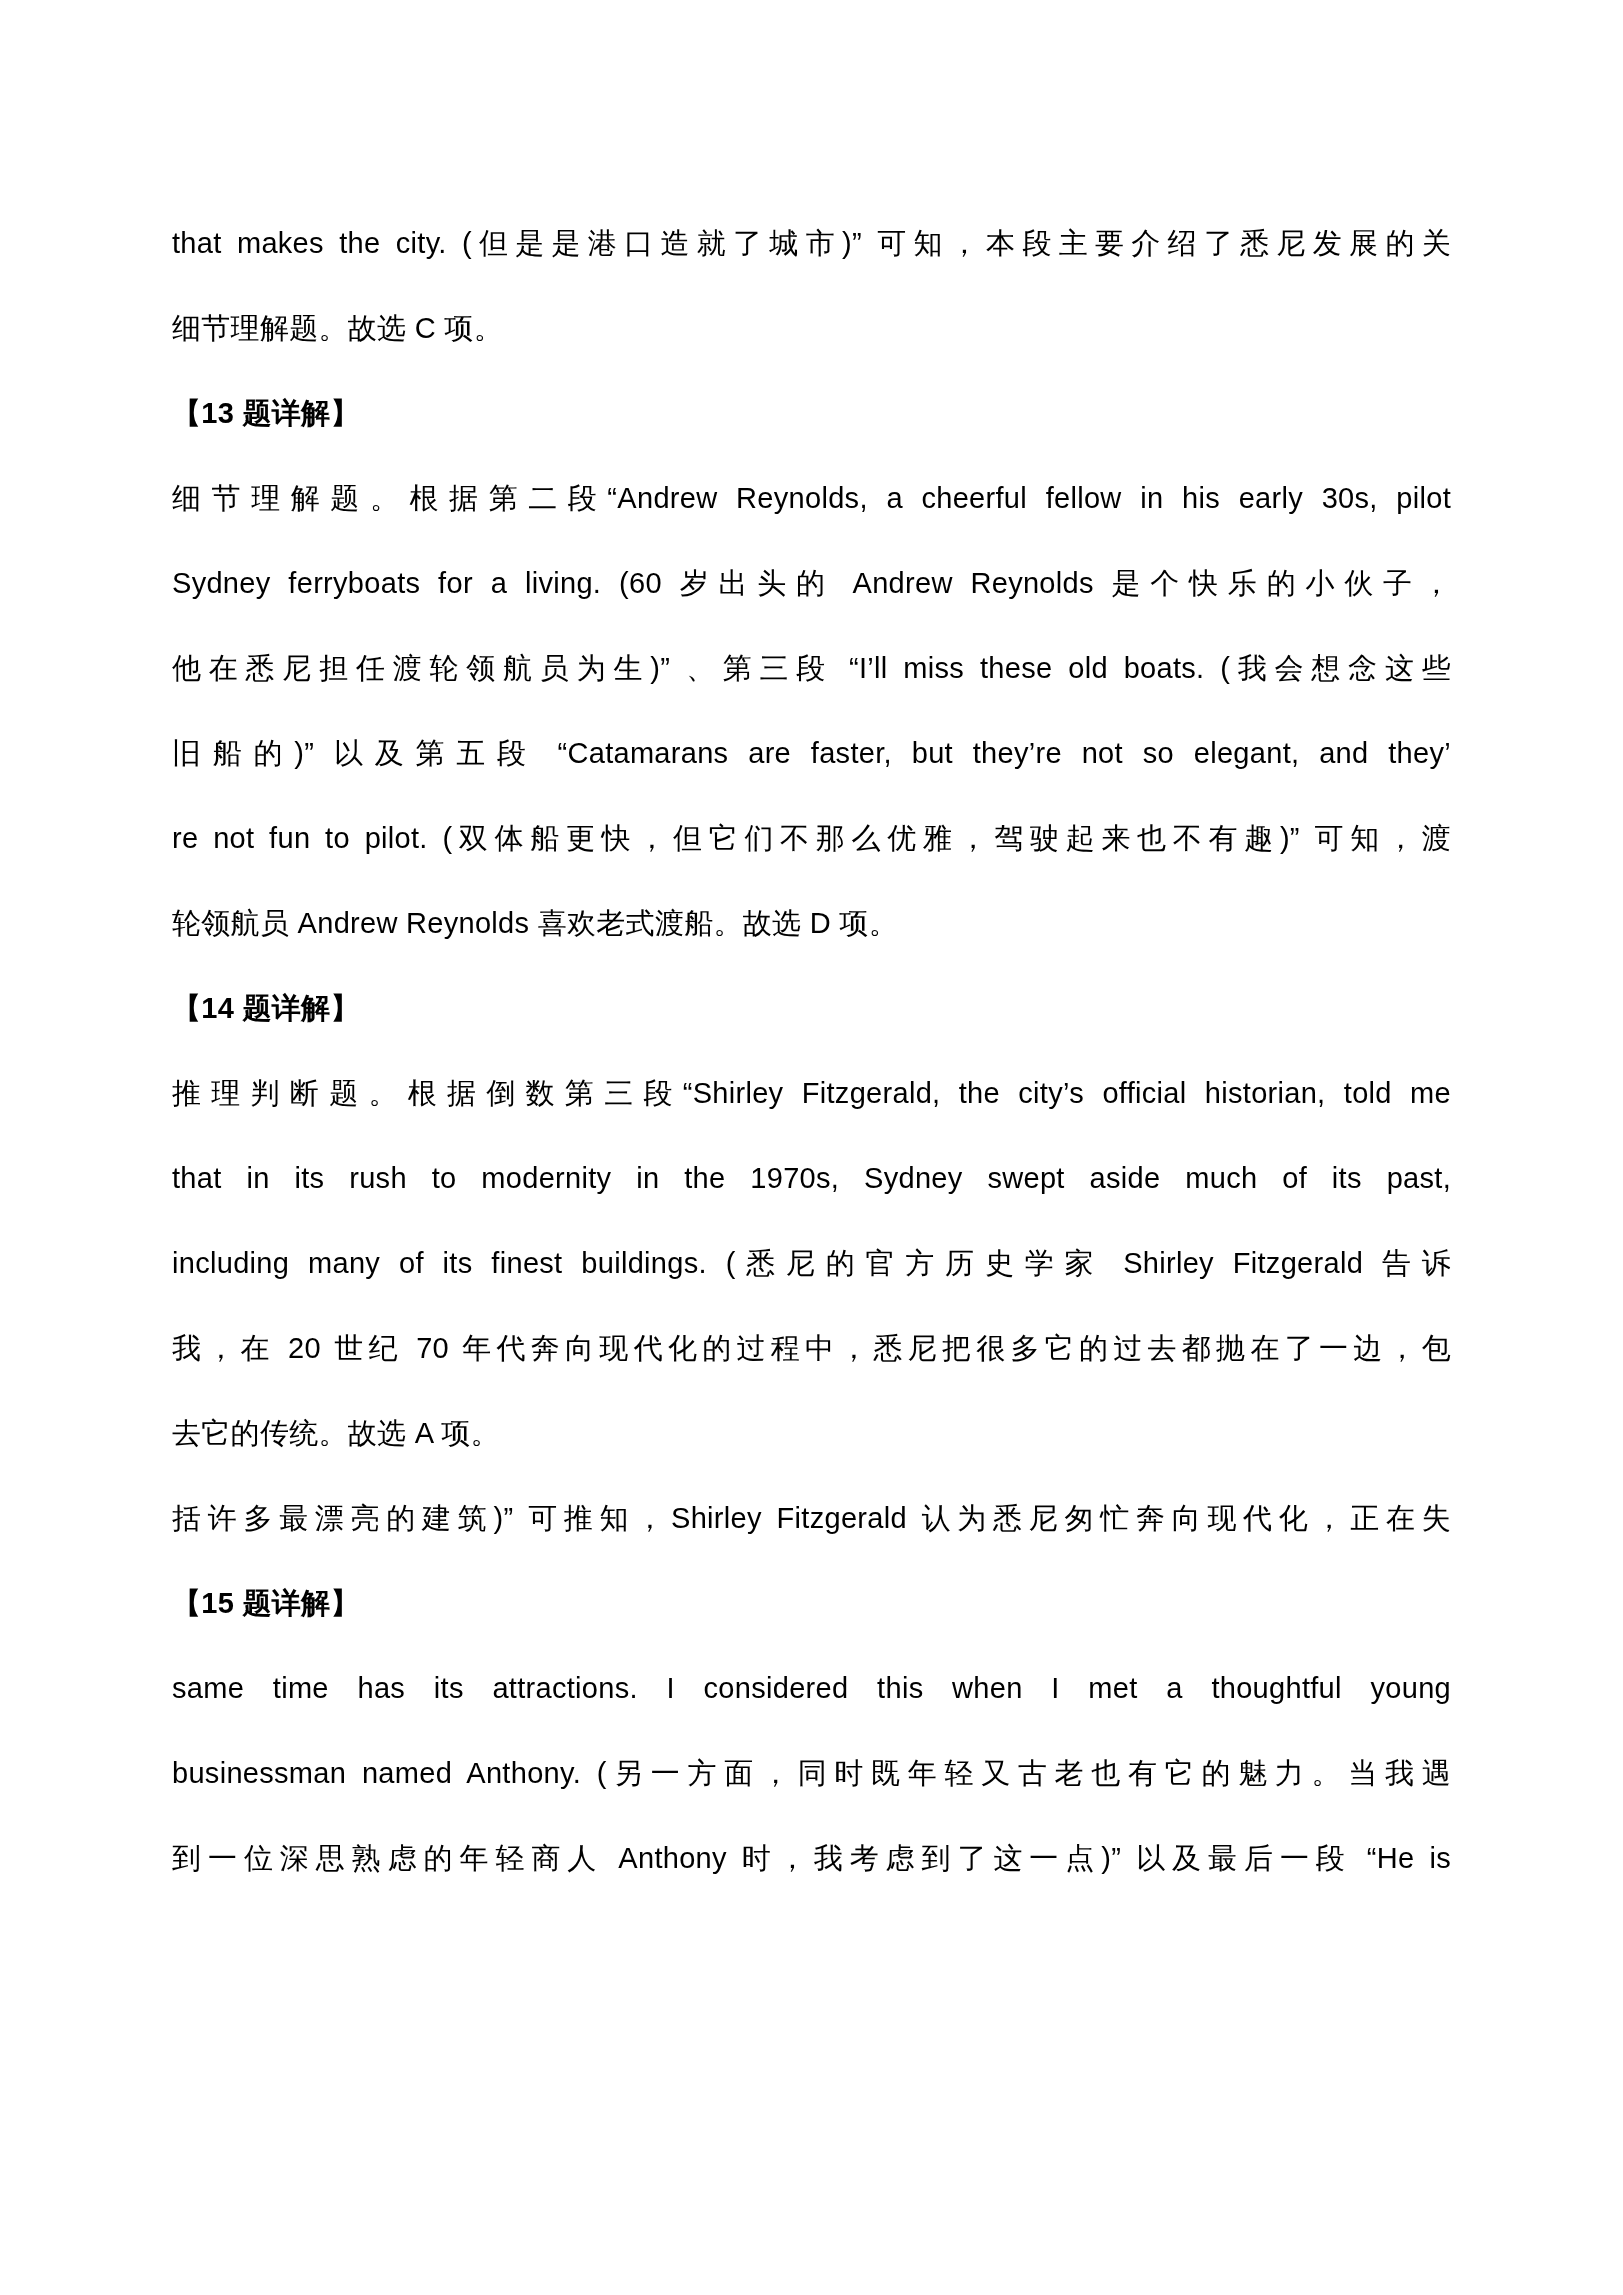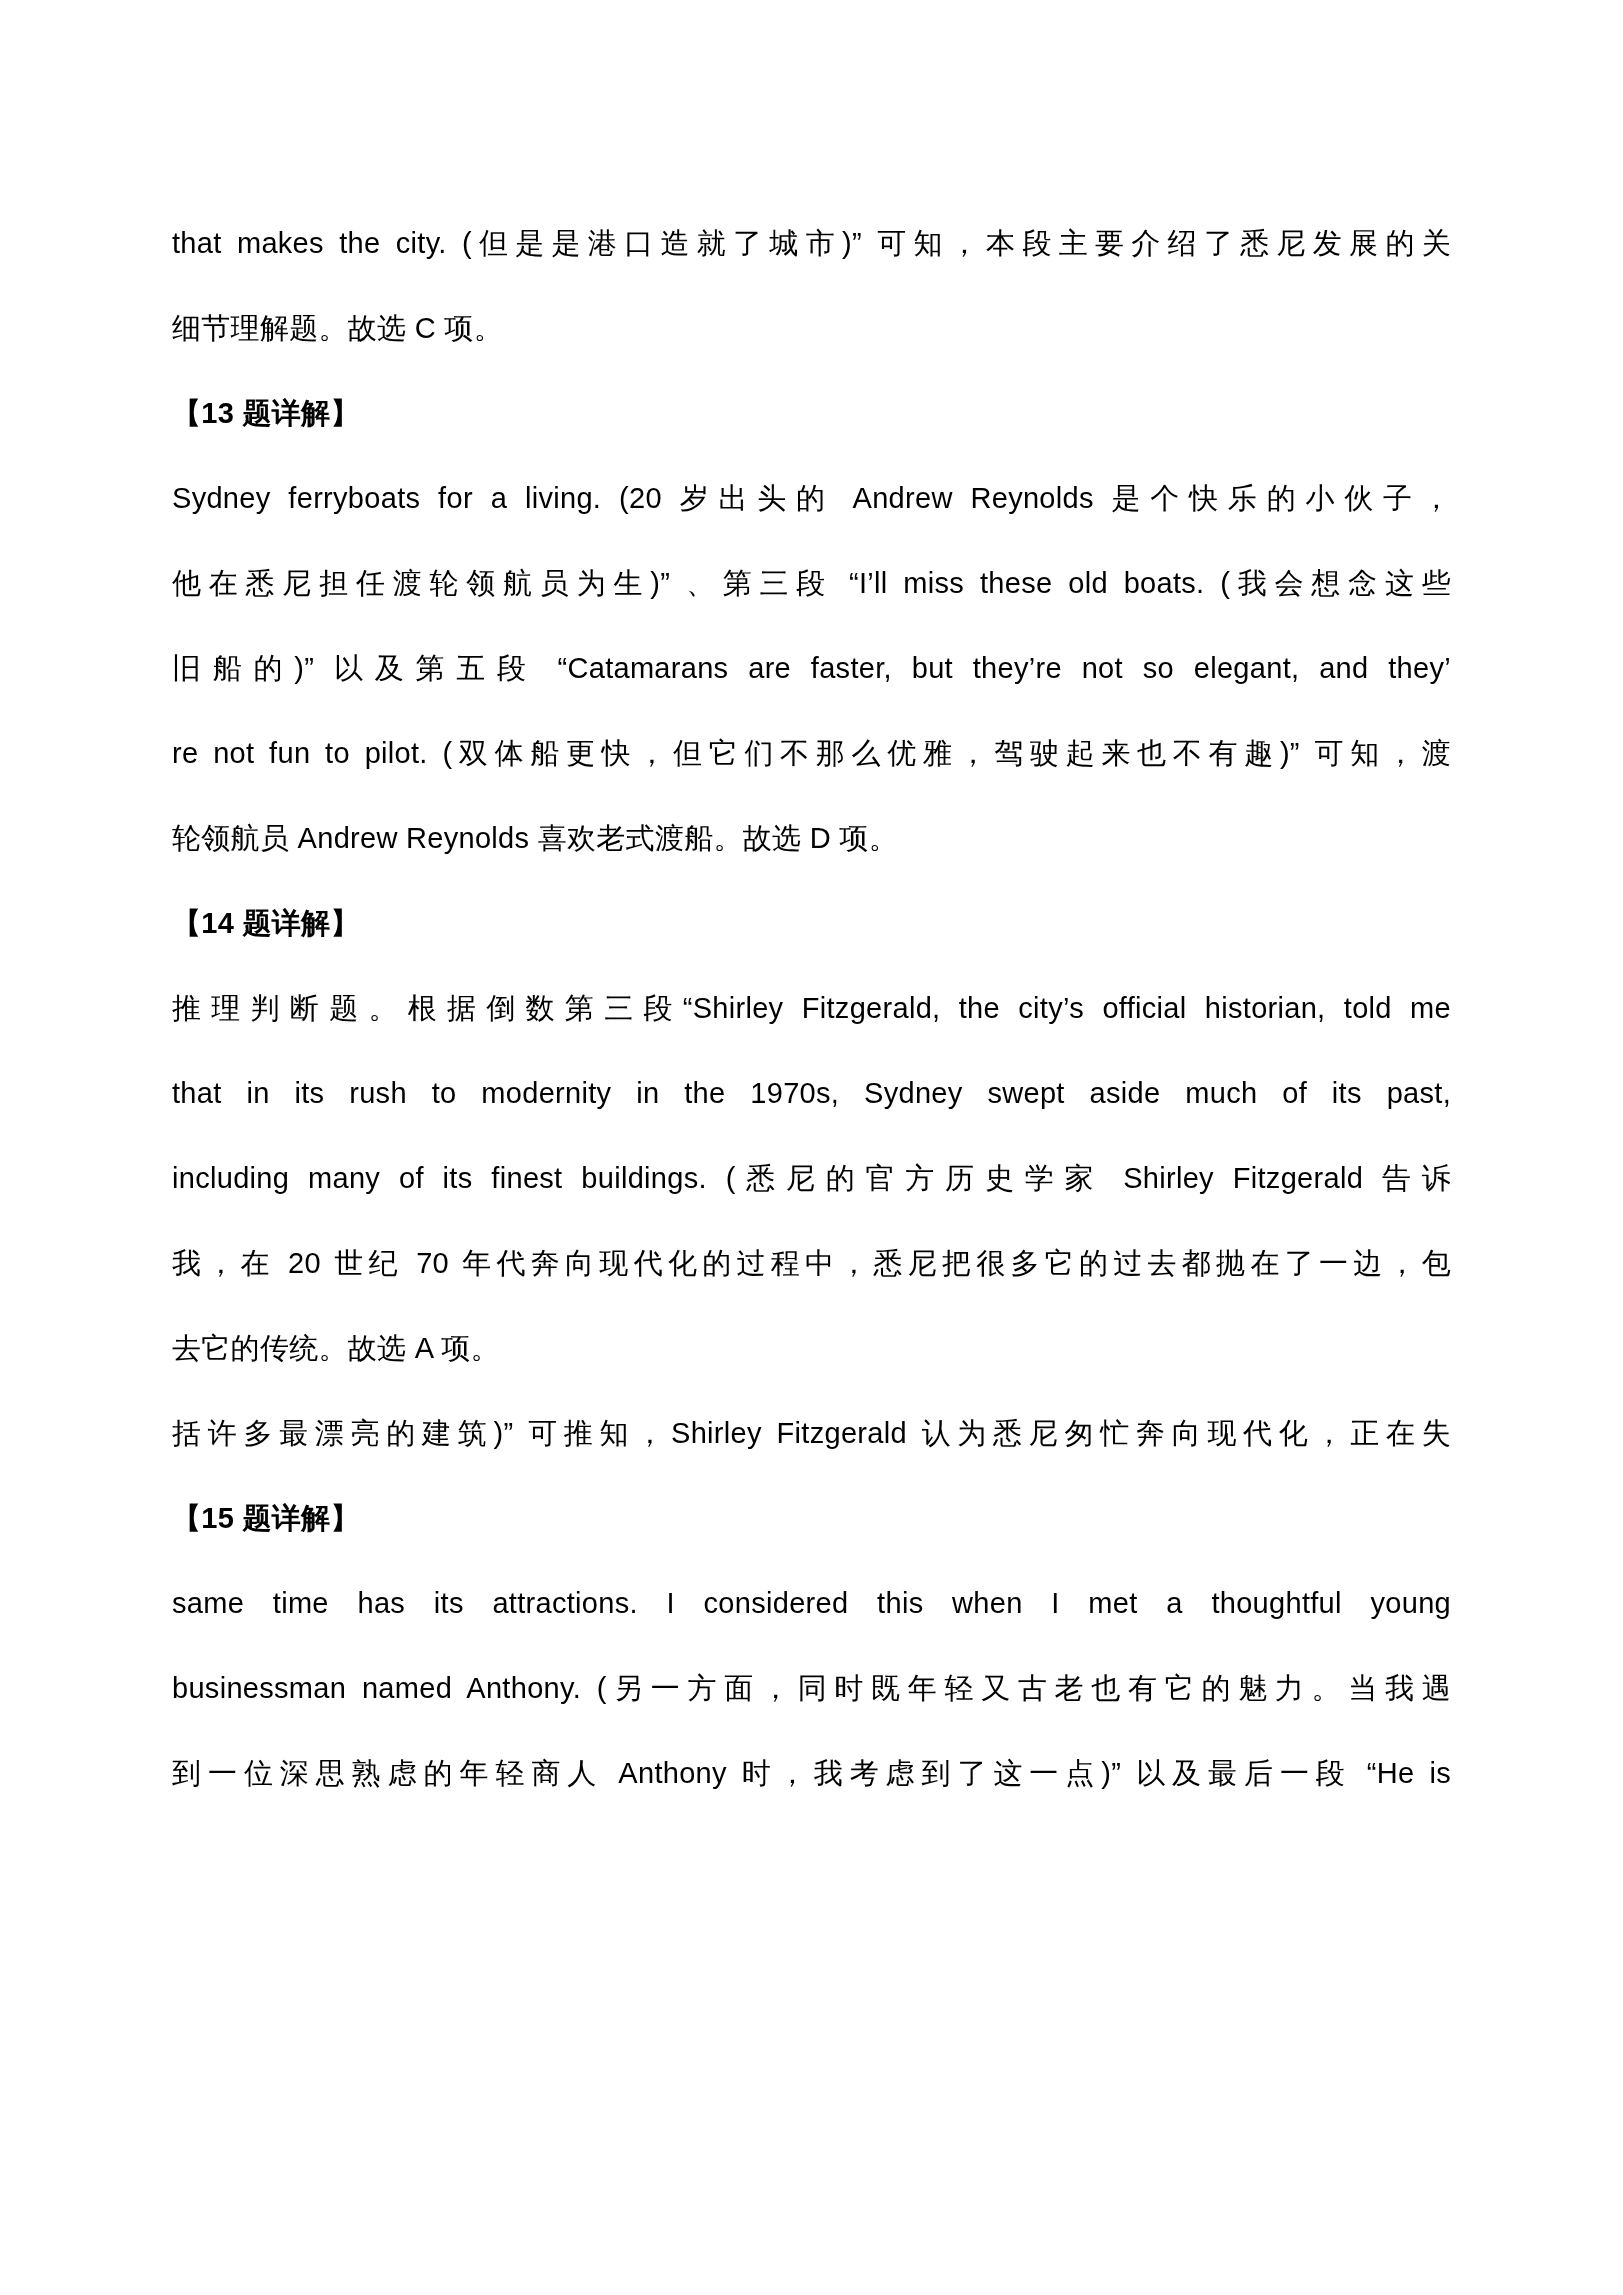--- a/index.html
+++ b/index.html
@@ -44,21 +44,22 @@
 <div class="page">
   <div class="content">
       <div class="block paragraph">
         <div class="line just">that makes the city. (但是是港口造就了城市)” 可知，本段主要介绍了悉尼发展的关</div>
         <div class="line">细节理解题。故选 C 项。</div>
       </div>
       <div class="block heading">
         <div class="line">【13 题详解】</div>
       </div>
       <div class="block paragraph">
-        <div class="line just">Sydney ferryboats for a living. (20 岁出头的 Andrew Reynolds 是个快乐的小伙子，</div>
+        <div class="line just">细节理解题。根据第二段“Andrew Reynolds, a cheerful fellow in his early 30s, pilot</div>
+        <div class="line just">Sydney ferryboats for a living. (60 岁出头的 Andrew Reynolds 是个快乐的小伙子，</div>
         <div class="line just">他在悉尼担任渡轮领航员为生)” 、第三段 “I’ll miss these old boats. (我会想念这些</div>
         <div class="line just">旧船的)” 以及第五段 “Catamarans are faster, but they’re not so elegant, and they’</div>
         <div class="line just">re not fun to pilot. (双体船更快，但它们不那么优雅，驾驶起来也不有趣)” 可知，渡</div>
         <div class="line">轮领航员 Andrew Reynolds 喜欢老式渡船。故选 D 项。</div>
       </div>
       <div class="block heading">
         <div class="line">【14 题详解】</div>
       </div>
       <div class="block paragraph">
         <div class="line just">推理判断题。根据倒数第三段“Shirley Fitzgerald, the city’s official historian, told me</div>

